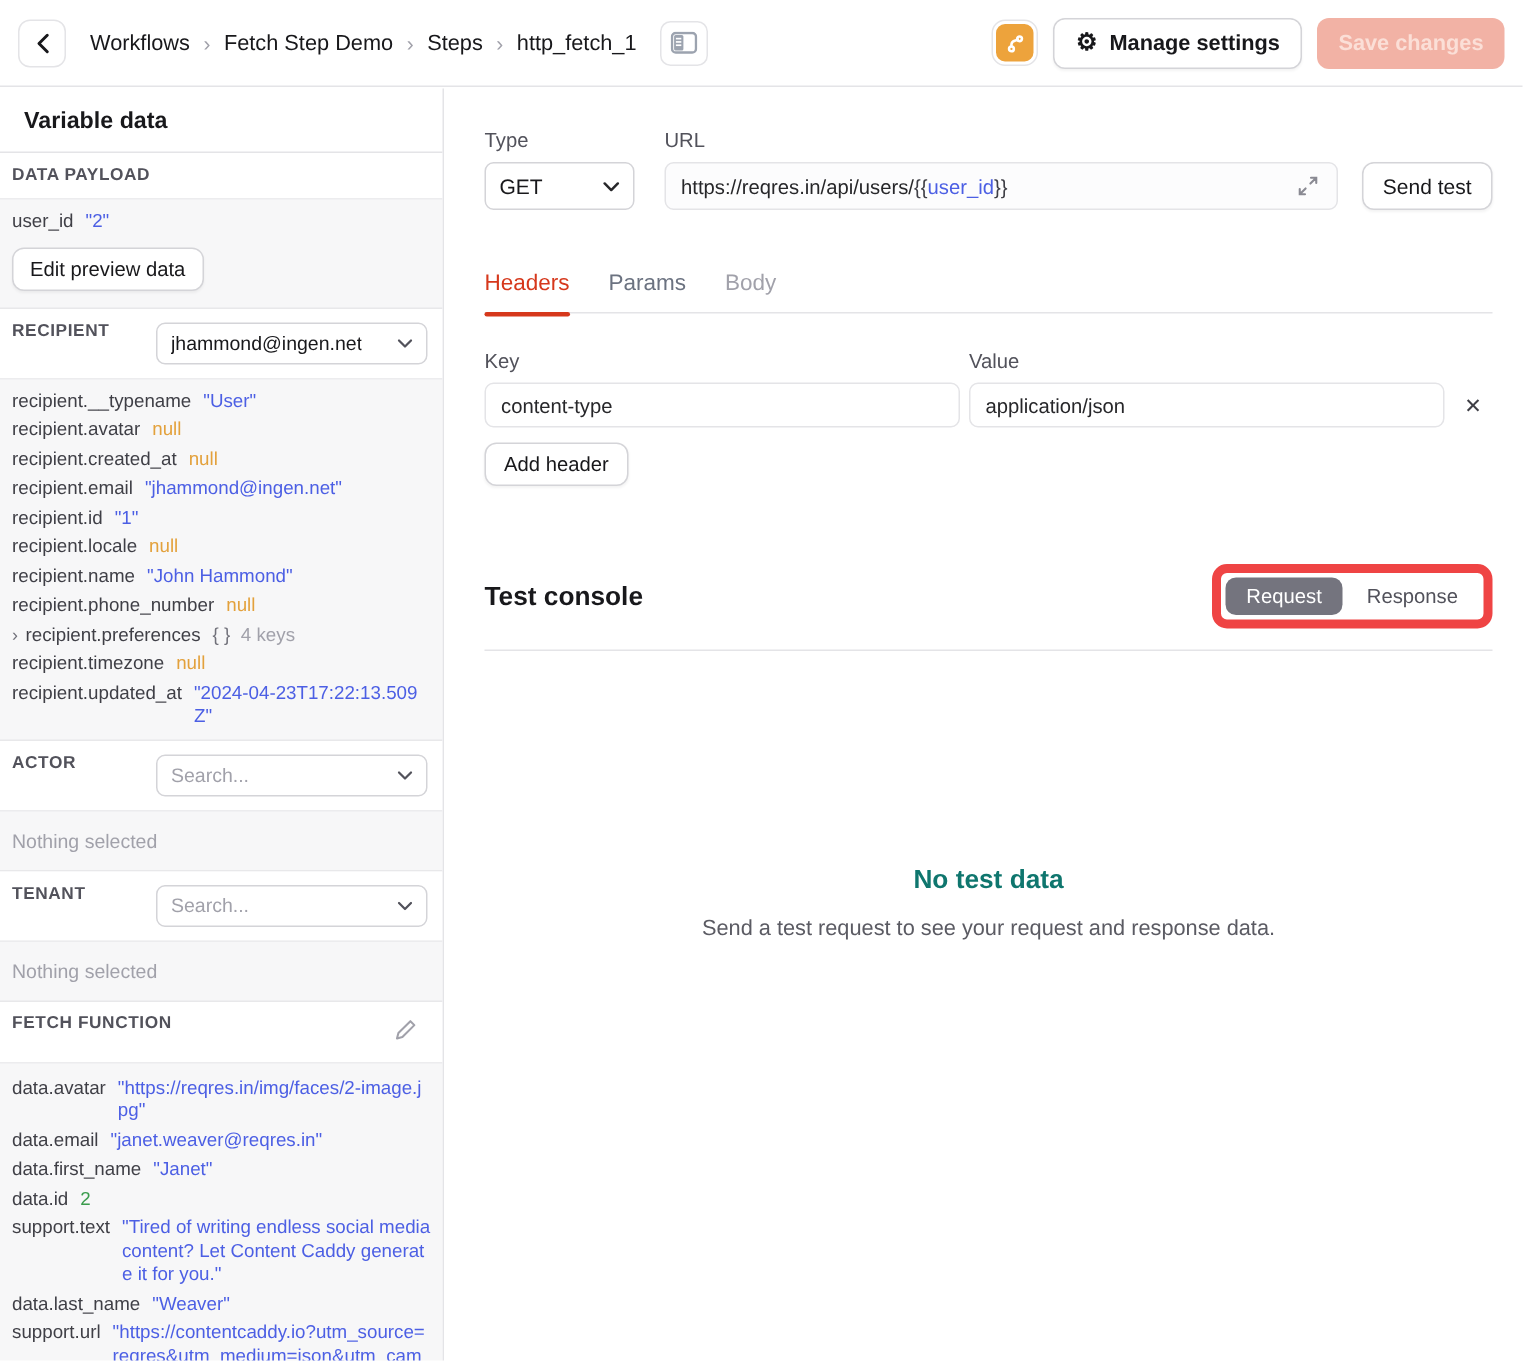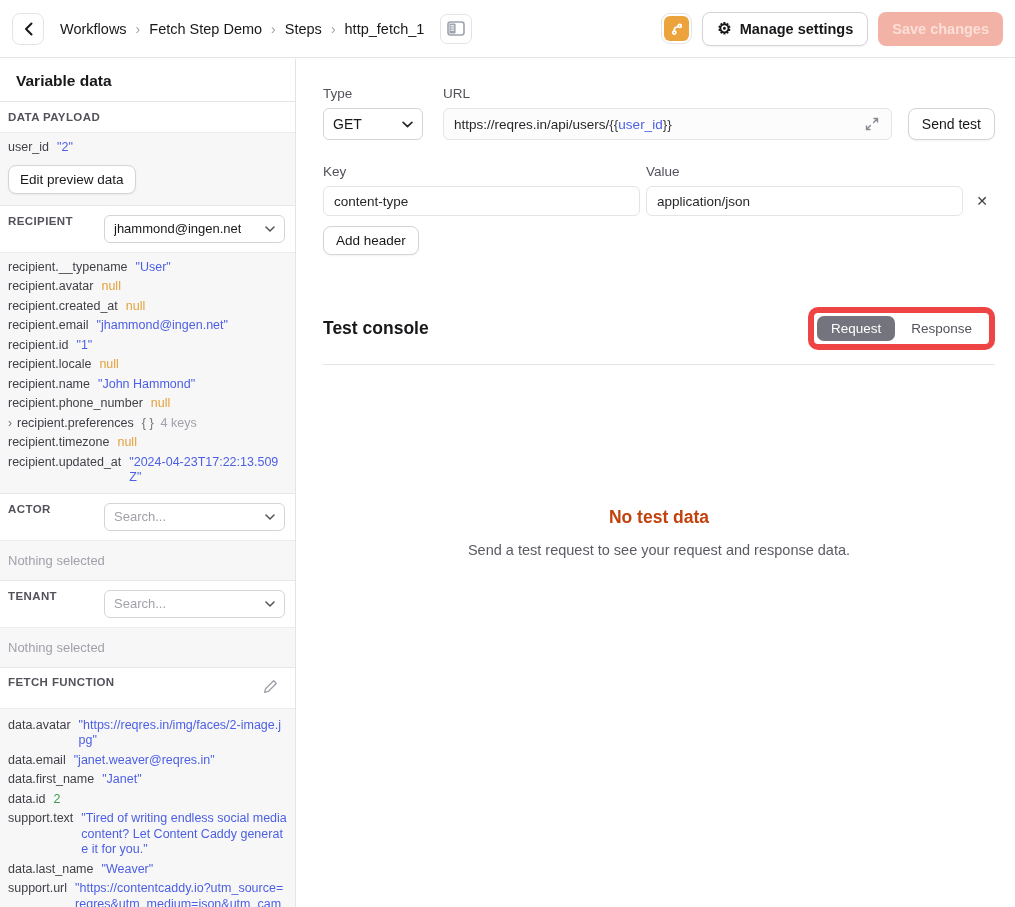--- a/index.html
+++ b/index.html
@@ -110,21 +110,21 @@
 
   .console-head { margin-top:52px; display:flex; align-items:center; justify-content:space-between; }
   .console-title { font-size:17.5px; font-weight:700; }
   .segmented { display:flex; border:6px solid #ef4444; border-radius:10px; padding:3px; gap:2px; background:#fff; }
   .seg { border:none; background:none; padding:5px 14px; border-radius:7px; font-size:13.5px; color:#52525B;
          font-family:"Liberation Sans",sans-serif; cursor:pointer; }
   .seg.v-active { background:#74747E; color:#fff; }
   .console-divider { margin-top:14px; border-bottom:1px solid #E4E4E7; }
 
   .empty-state { margin-top:142px; text-align:center; }
-  .empty-title { font-size:17.5px; font-weight:700; color:#c2410c; }
+  .empty-title { font-size:17.5px; font-weight:700; color:#0f766e; }
   .empty-sub { margin-top:14px; font-size:14.5px; color:#5B5B63; }
 </style>
 </head>
 <body>
 
 <header class="topbar">
   <button class="icon-btn back-btn">
     <svg width="9" height="14" viewBox="0 0 9 14">
       <polyline points="7.5,1.5 2,7 7.5,12.5" fill="none" stroke="#18181B" stroke-width="2" stroke-linecap="round" stroke-linejoin="round"></polyline>
     </svg>
@@ -377,20 +377,28 @@
           <svg width="14" height="14" viewBox="0 0 14 14">
             <path d="M9 1.5h3.5V5M12.5 1.5L8.6 5.4M5 12.5H1.5V9M1.5 12.5l3.9-3.9" fill="none" stroke="#8A8A93" stroke-width="1.4" stroke-linecap="round"></path>
           </svg>
         </button>
       </div>
     </div>
 
     <button class="btn btn-sendtest">Send test</button>
   </div>
 
+  <div class="tabs">
+
+      <button class="tab v-active">Headers</button>
+
+      <button class="tab v-inactive">Params</button>
+
+      <button class="tab v-muted">Body</button>
+    </div>
 
   <div class="hdr-labels">
     <div class="field-label">Key</div>
     <div class="field-label">Value</div>
     <div class="spacer"></div>
   </div>
   <div class="hdr-row">
     <div class="hdr-input mono">content-type</div>
     <div class="hdr-input mono">application/json</div>
     <button class="remove-btn"><span>✕</span></button>

